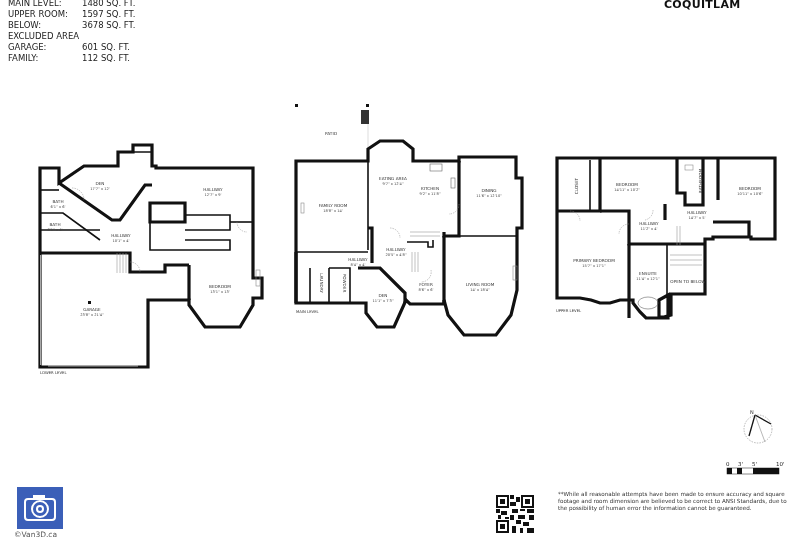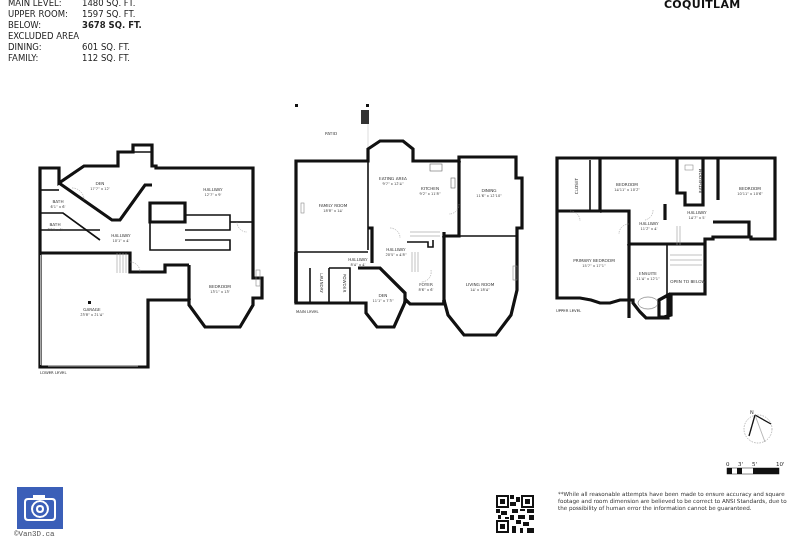--- a/index.html
+++ b/index.html
@@ -10,21 +10,21 @@
   .city{position:absolute;left:664px;top:-2px;font-size:11px;font-weight:bold;letter-spacing:0.3px;color:#111;}
   svg.plan{position:absolute;left:0;top:0;}
   .lbl{font-family:"DejaVu Sans",sans-serif;font-size:4.2px;fill:#333;text-anchor:middle;}
   .lbl-sm{font-family:"DejaVu Sans",sans-serif;font-size:3.6px;fill:#444;text-anchor:middle;}
   .lvl{font-family:"DejaVu Sans",sans-serif;font-size:3.8px;fill:#333;}
   .wall{fill:none;stroke:#111;stroke-width:3.2;stroke-linejoin:miter;}
   .wall-thin{fill:none;stroke:#111;stroke-width:1.6;}
   .door{fill:none;stroke:#888;stroke-width:0.5;stroke-dasharray:1.5 1;}
   .stairs line{stroke:#999;stroke-width:0.6;}
   .logo{position:absolute;left:17px;top:487px;width:46px;height:42px;background:#3b5fb8;display:flex;align-items:center;justify-content:center;}
-  .logo-caption{position:absolute;left:14px;top:530px;font-size:7.5px;color:#555;font-family:Liberation Mono, monospace;}
+  .logo-caption{position:absolute;left:14px;top:530px;font-size:7.5px;color:#555;}
   .qr{position:absolute;left:496px;top:495px;width:38px;height:38px;}
   .disclaimer{position:absolute;left:558px;top:491px;width:232px;font-size:5.6px;line-height:7px;color:#333;}
   .compass{position:absolute;left:736px;top:405px;}
   .scale{position:absolute;left:725px;top:460px;width:60px;height:16px;}
   .scale-labels{position:absolute;left:726px;top:461px;width:60px;font-size:5.5px;color:#222;}
   .scale-labels span{position:absolute;}
 </style>
 </head>
 <body>
 
@@ -32,27 +32,27 @@
   <div class="area-row">
       <span class="k">MAIN LEVEL:</span>
       <span>1480 SQ. FT.</span>
     </div>
   <div class="area-row">
       <span class="k">UPPER ROOM:</span>
       <span>1597 SQ. FT.</span>
     </div>
   <div class="area-row">
       <span class="k">BELOW:</span>
-      <span style="font-weight:bold">3678 SQ. FT.</span>
+      <span style="font-weight:normal">3678 SQ. FT.</span>
     </div>
   <div class="area-row">
       <span class="k" style="width:auto">EXCLUDED AREA</span>
     </div>
   <div class="area-row">
-      <span class="k">DINING:</span>
+      <span class="k">GARAGE:</span>
       <span>601 SQ. FT.</span>
     </div>
   <div class="area-row">
       <span class="k">FAMILY:</span>
       <span>112 SQ. FT.</span>
     </div>
 </div>
 
 <div class="city">COQUITLAM</div>
 

